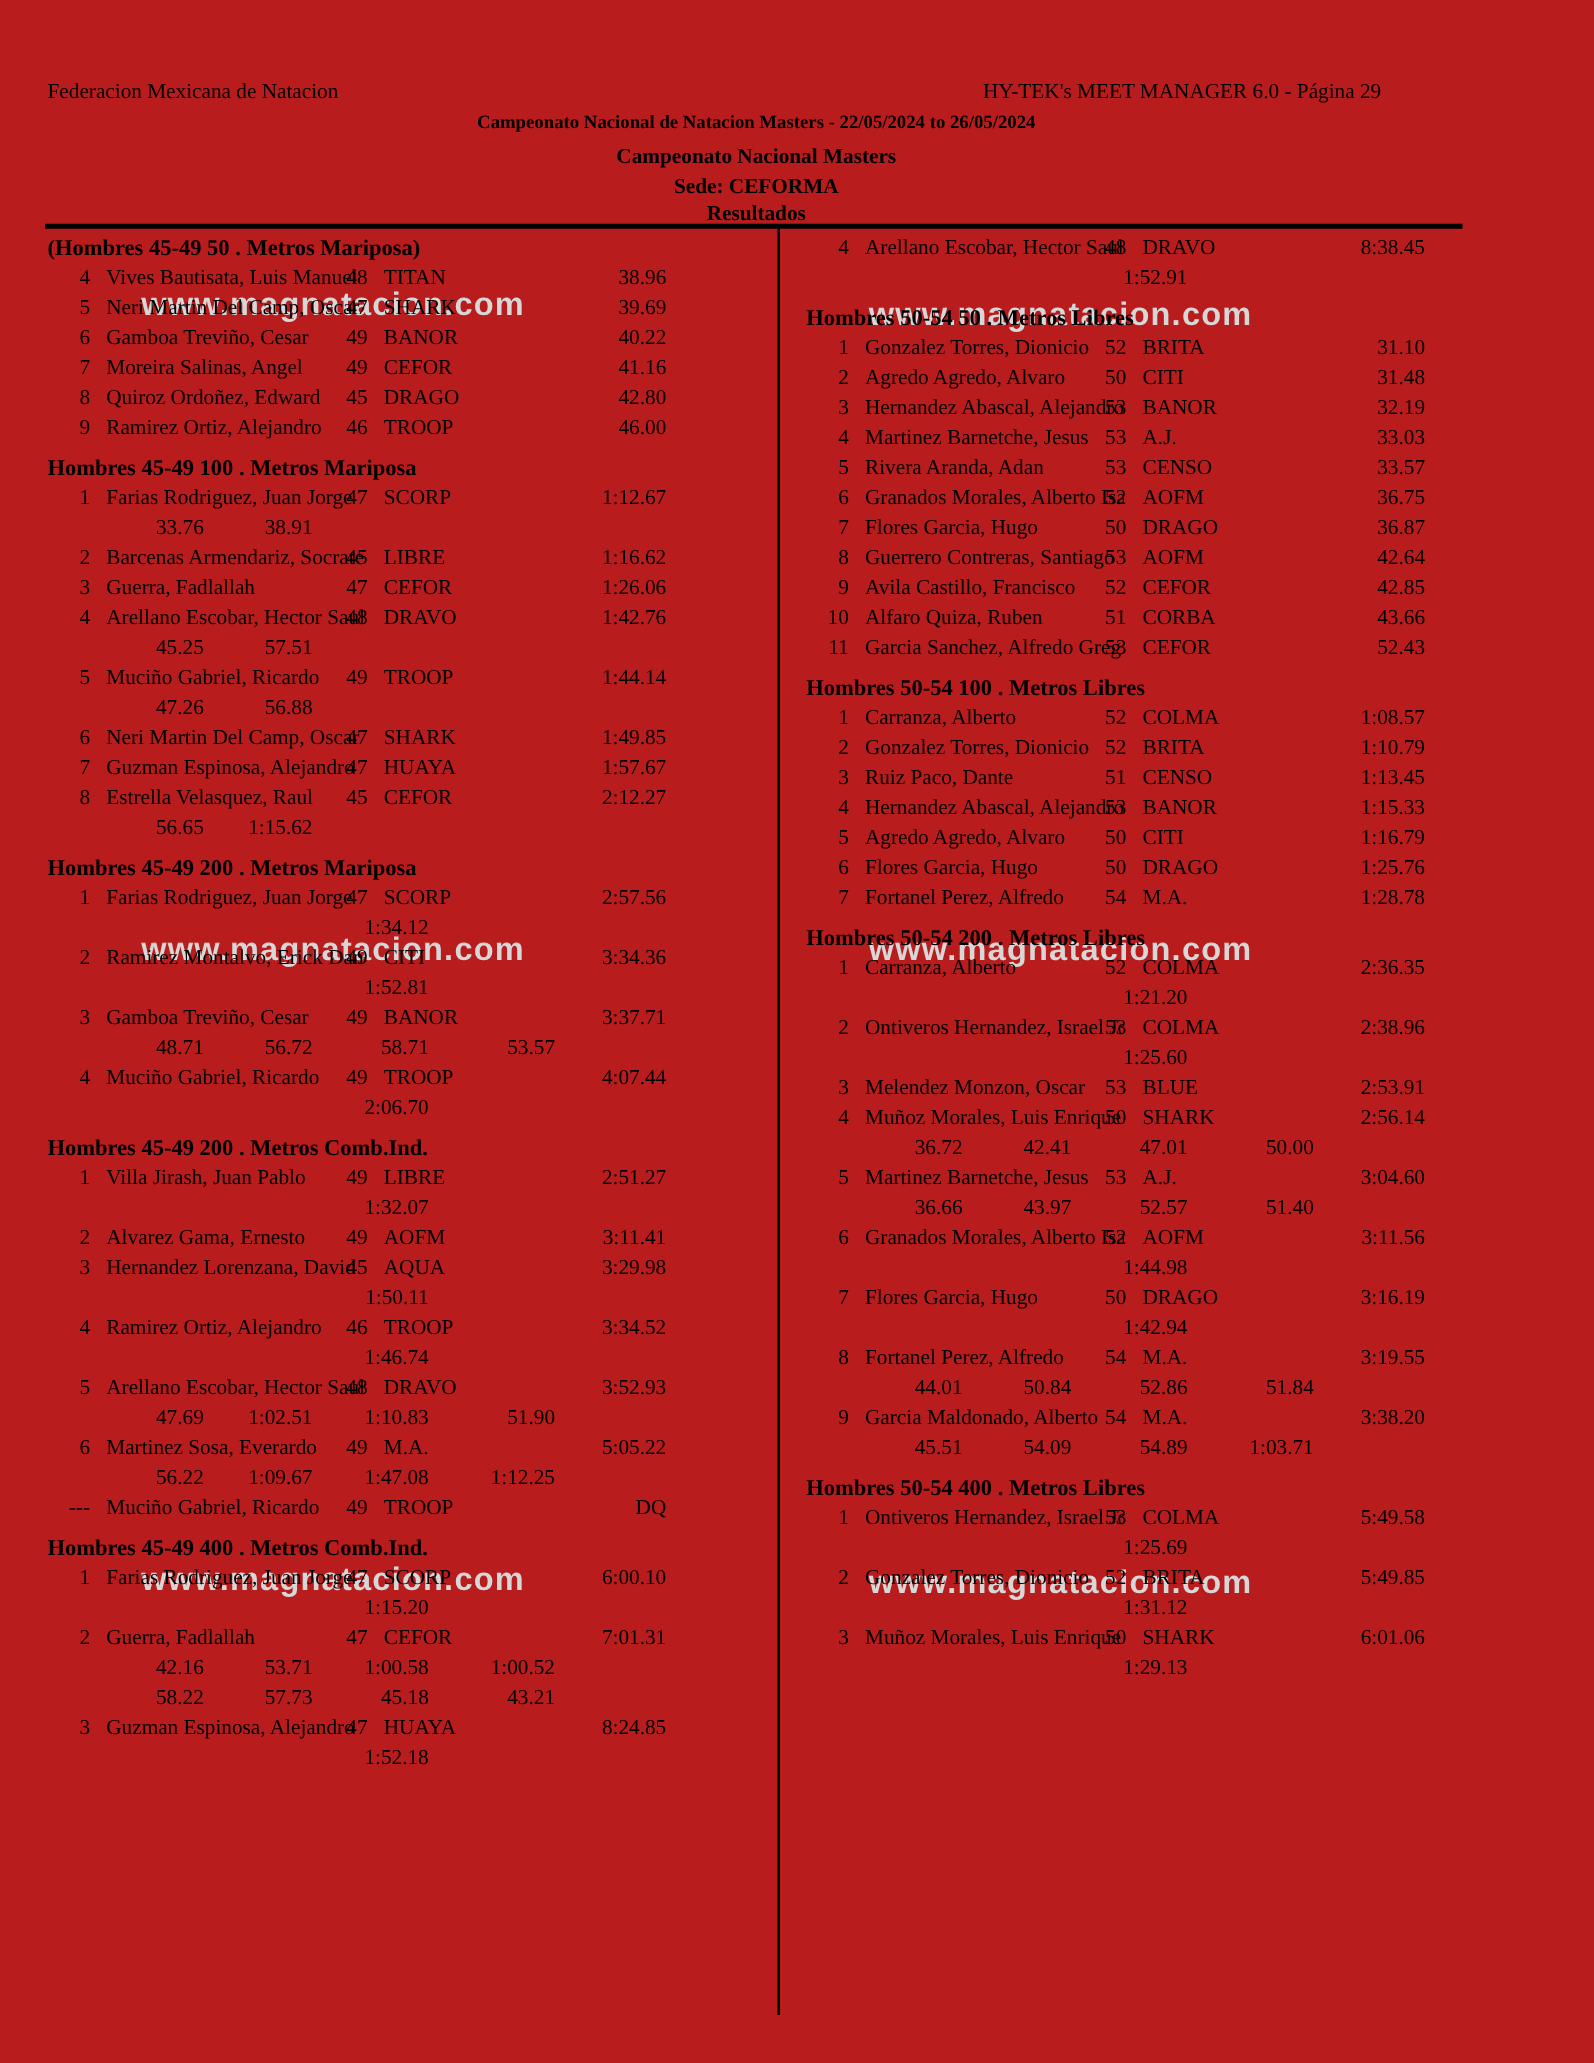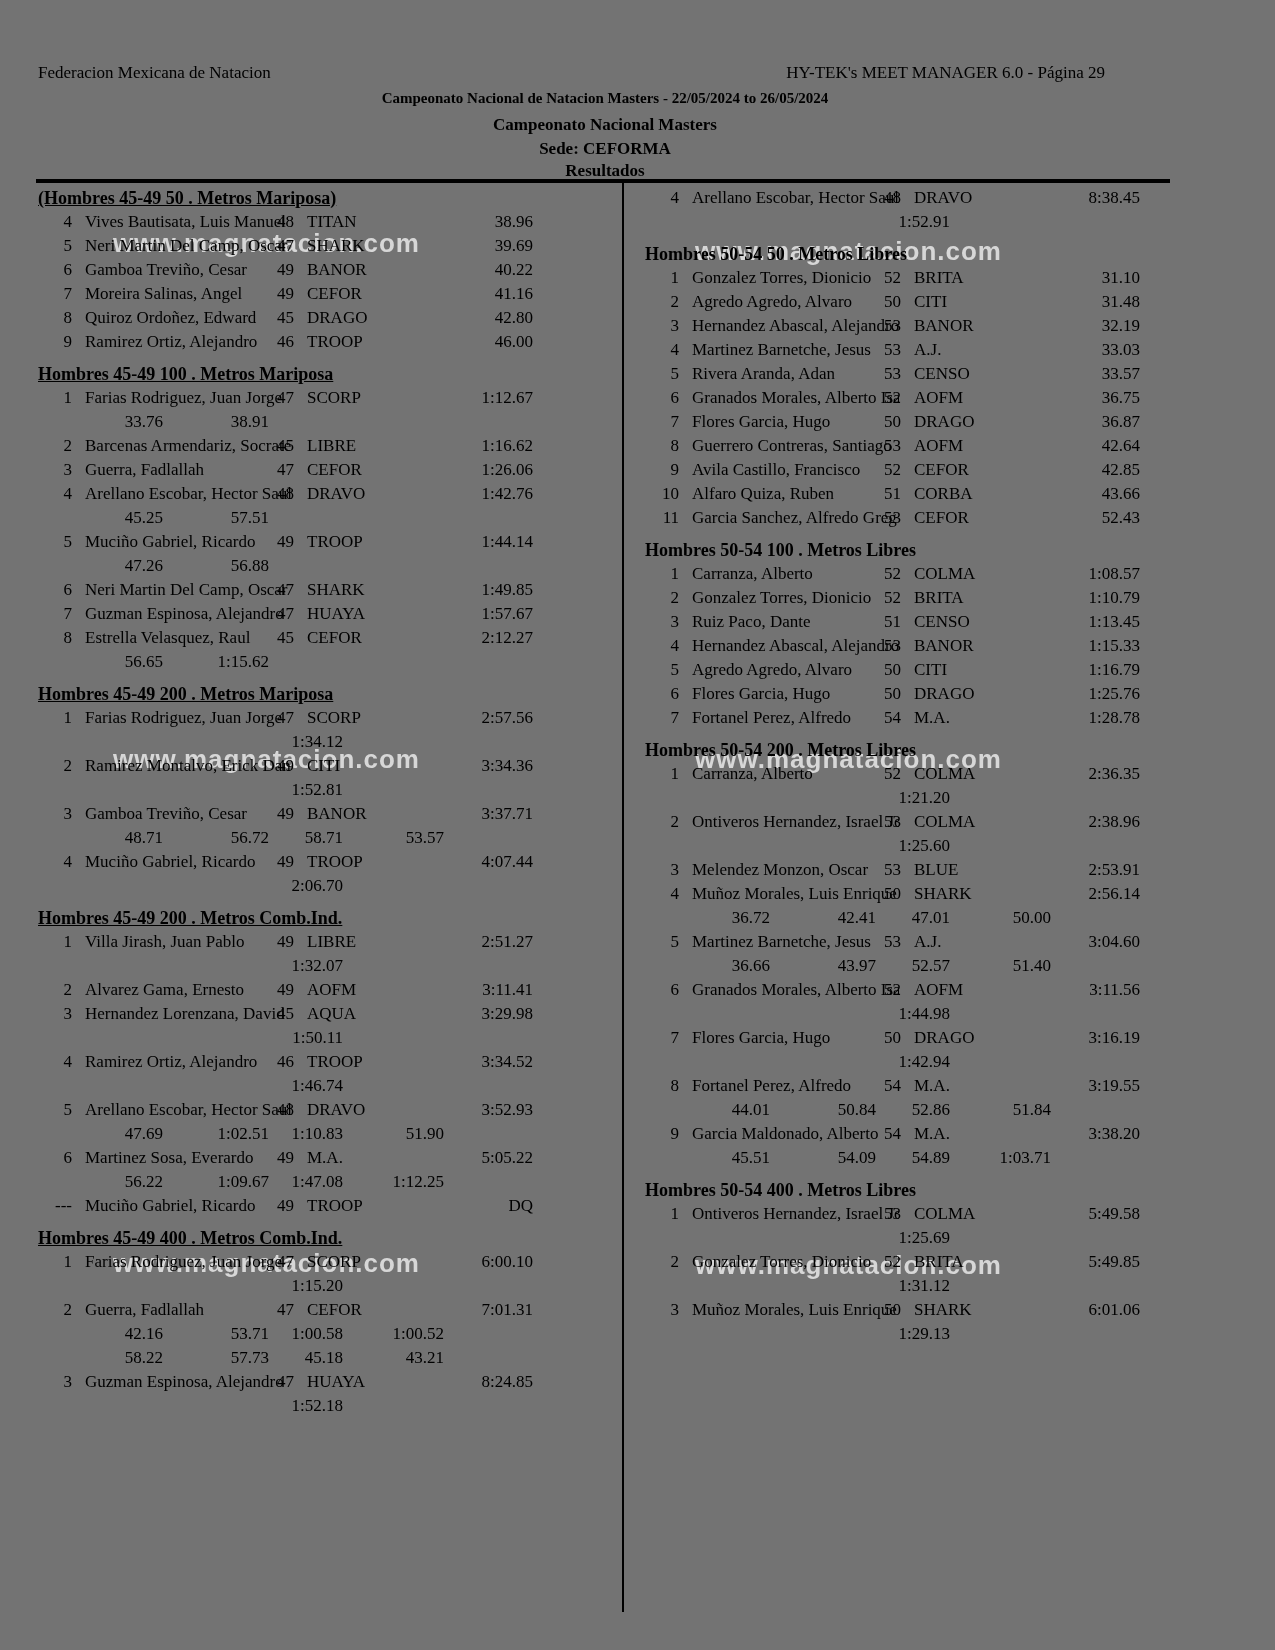--- a/index.html
+++ b/index.html
@@ -1,50 +1,50 @@
 <!DOCTYPE html>
 <html><head>
 <meta charset="utf-8">
 <style>
   html,body{margin:0;padding:0;background:#ffffff;}
   .page{
     position:relative;
     width:1275px;height:1650px;
-    background:#737373;
+    background:#b91c1c;
     font-family:"Liberation Serif", serif;
     color:#000;
     overflow:hidden;
   }
   .hdr-org{position:absolute;left:38px;top:63px;font-size:17px;}
   .hdr-mgr{position:absolute;left:700px;top:63px;width:405px;text-align:right;font-size:17px;}
   .hdr-title{position:absolute;left:38px;top:90px;width:1134px;text-align:center;font-size:15px;font-weight:bold;}
   .hdr-sub{position:absolute;left:38px;top:115px;width:1134px;text-align:center;font-size:17px;font-weight:bold;font-family:Liberation Serif, serif;}
   .hdr-sede{position:absolute;left:38px;top:139px;width:1134px;text-align:center;font-size:17px;font-weight:bold;}
   .hdr-res{position:absolute;left:38px;top:161px;width:1134px;text-align:center;font-size:17px;font-weight:bold;}
   .rule{position:absolute;left:36px;top:179px;width:1134px;height:4px;background:#000;}
   .vdivider{position:absolute;left:622px;top:183px;width:2px;height:1429px;background:#000;}
 
   .col{position:absolute;top:186px;width:495px;z-index:2;}
-  .col-left{left:38px;text-decoration:underline;}
+  .col-left{left:38px;}
   .col-right{left:645px;}
 
   .heading{font-size:18px;font-weight:bold;line-height:24px;height:24px;margin-top:8px;white-space:nowrap;}
   .col > .heading:first-child{margin-top:0;}
 
   .row{position:relative;height:24px;line-height:24px;font-size:17px;}
   .place{position:absolute;left:0;width:34px;text-align:right;}
   .rname{position:absolute;left:47px;width:207px;overflow:hidden;white-space:nowrap;}
   .age{position:absolute;left:222px;width:34px;text-align:right;}
   .team{position:absolute;left:269px;white-space:nowrap;}
   .rtime{position:absolute;right:0;text-align:right;}
 
   .splits{position:relative;height:24px;line-height:24px;font-size:17px;}
   .sp{position:absolute;text-align:right;}
   .sp1{left:0;width:125px;}
-  .sp2{left:141px;width:90px;}
+  .sp2{left:122px;width:90px;}
   .sp3{left:215px;width:90px;}
   .sp4{left:305px;width:101px;}
 
   .watermark{
     position:absolute;z-index:1;
     font-family:"Liberation Sans", sans-serif;
     font-weight:bold;font-size:26px;line-height:26px;
     color:#d7d7d7;letter-spacing:1px;white-space:nowrap;
   }
 </style>

